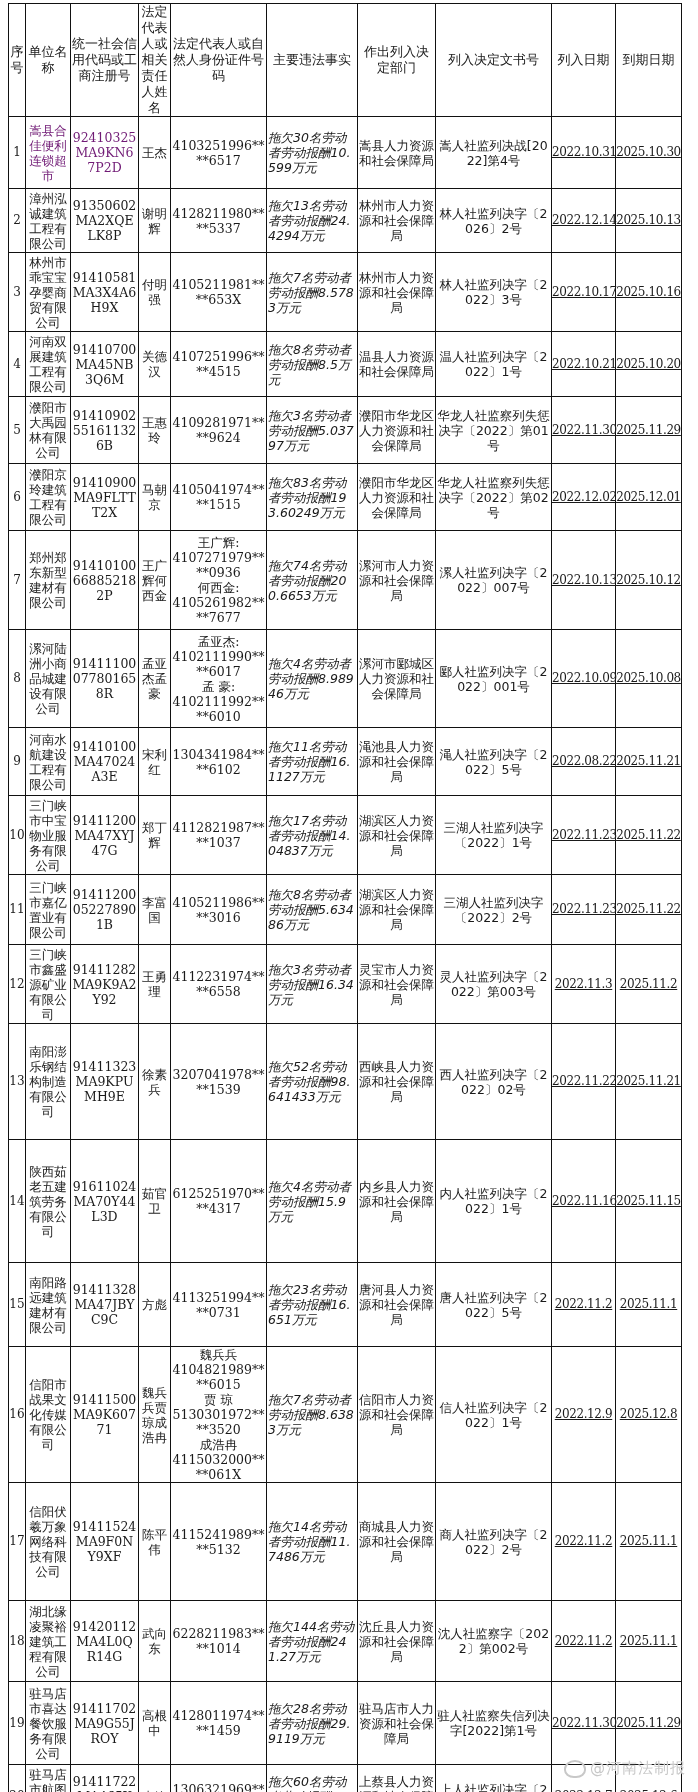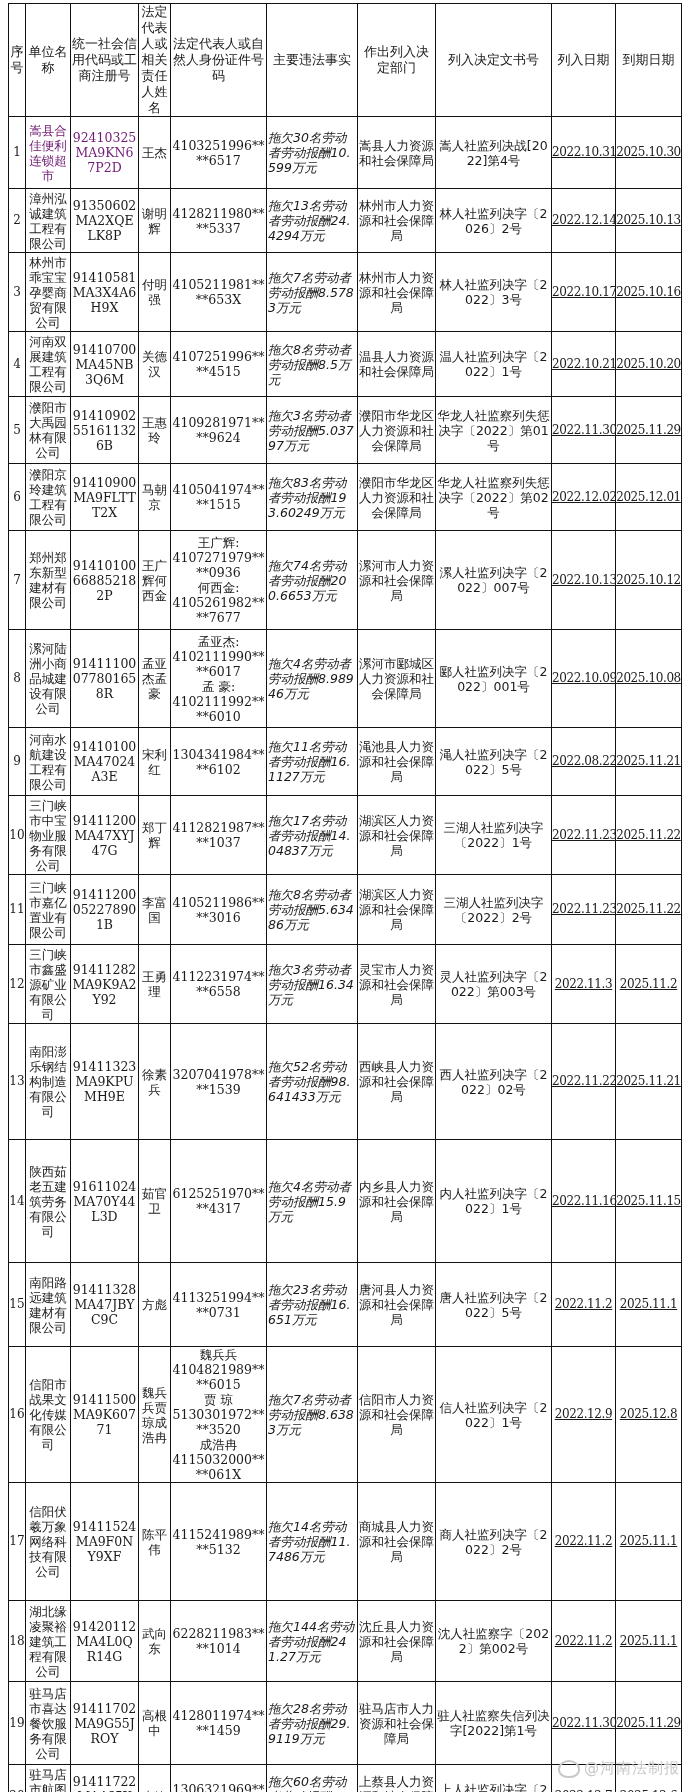--- a/index.html
+++ b/index.html
@@ -11,21 +11,21 @@
            font-size: 12.5px; line-height: 15px; font-weight: normal; word-break: break-all; }
   th { height: 108px; font-family: Liberation Serif, serif; font-size: 13px; line-height: 16px; }
   td.name, td.fact, td.dept, td.doc, td.person { font-family: "DejaVu Sans", sans-serif; }
   td.fact { text-align: left; font-style: italic; }
   td.id { white-space: pre-line; }
   td.num { font-size: 12px; padding: 0; }
   td.date { font-size: 12px; padding: 0; white-space: nowrap; letter-spacing: -0.4px; text-decoration: underline; }
   td.code { font-size: 12.5px; }
   tr.gray td.name, tr.gray td.code { color: #701a75; }
   .left { text-align: center; }
-  .watermark { position: absolute; right: 18px; bottom: 14px; color: #c8c8c8;
+  .watermark { position: absolute; right: 12px; bottom: 14px; color: #c8c8c8;
                font-family: "DejaVu Sans", sans-serif; font-size: 15px; letter-spacing: 1px;
                text-shadow: 0 0 1px #fff; }
   .watermark .wb { display: inline-block; width: 18px; height: 14px; border: 2px solid #c8c8c8;
                    border-radius: 50% 50% 45% 45%; vertical-align: middle; margin-right: 4px; }
 </style>
 </head>
 <body>
 
 <div class="wrap">
   <table>

